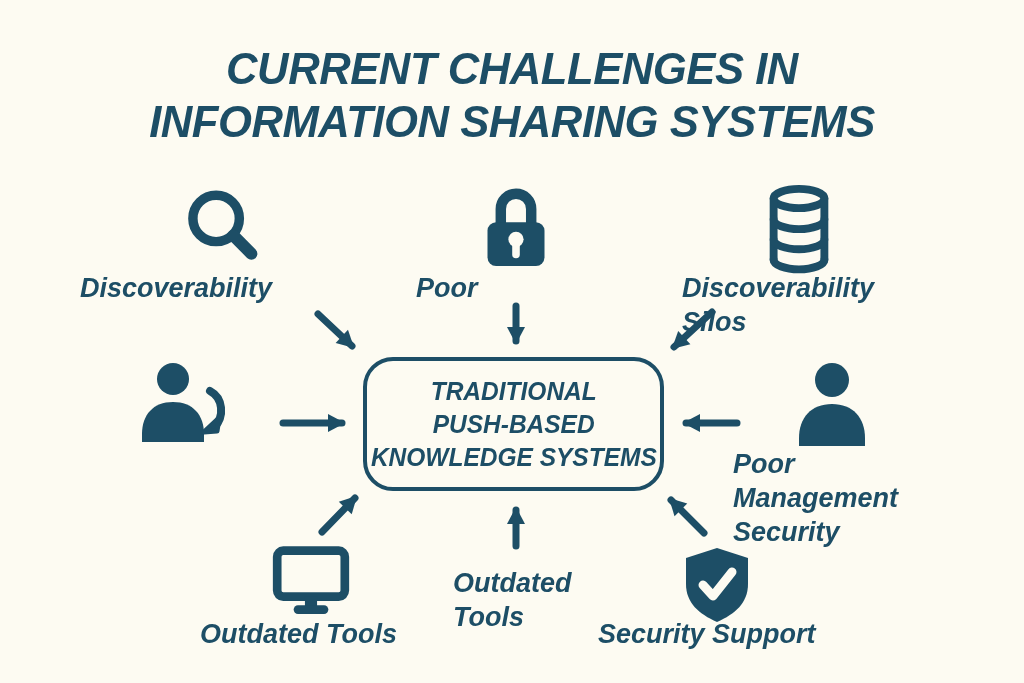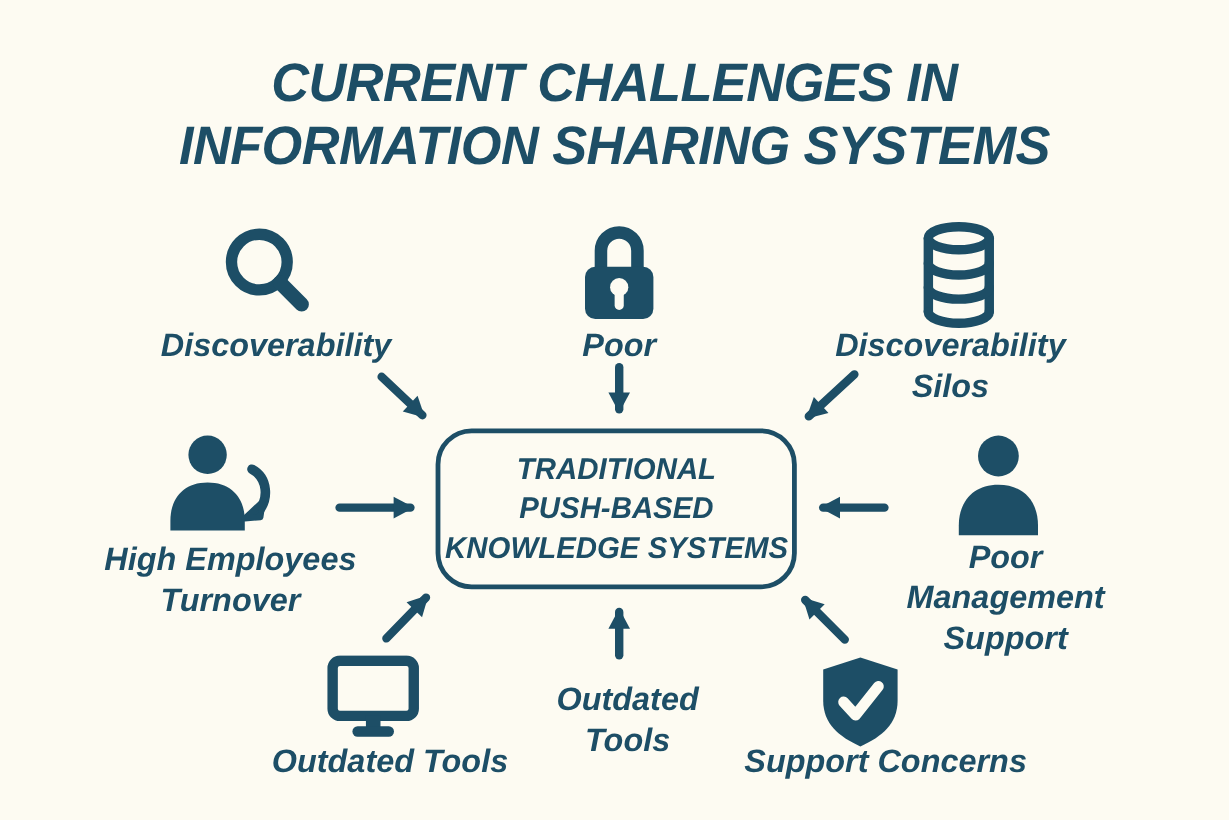--- a/index.html
+++ b/index.html
@@ -24,21 +24,21 @@
     font-size:45px;
     line-height:53px;
     letter-spacing:-0.5px;
     transform:scaleX(0.97);
     color:var(--ink);
   }
 
   
   .label{
     position:absolute;
-    text-align:center;
+    text-align:left;
     font-weight:bold;
     font-size:27px;
     line-height:34px;
     color:var(--ink);
   }
   .nowrap{white-space:nowrap;}
 
   .icon{position:absolute;display:block;}
 
   
@@ -98,42 +98,41 @@
     </g>
   </svg>
   <div class="label" style="left:682px;top:271px;width:220px;">Discoverability Silos</div>
 
   <svg class="icon" style="left:134px;top:362px;width:106px;height:94px;" viewBox="0 0 106 94">
     <circle cx="39" cy="17" r="16" fill="#1d4e66"></circle>
     <path d="M39,40 c-20,0 -31,13 -31,32 l0,8 62,0 0,-8 c0,-19 -11,-32 -31,-32 z" fill="#1d4e66"></path>
     <path d="M76,29 c13,7 15,25 4,37" fill="none" stroke="#1d4e66" stroke-width="8" stroke-linecap="round"></path>
     <path d="M70,70 l13,-1 2,-13 z" fill="#1d4e66" stroke="#1d4e66" stroke-width="5" stroke-linejoin="round"></path>
   </svg>
-  <div class="label" style="left:48px;top:449px;width:288px;">High Employees Turnover</div>
 
   <svg class="icon" style="left:792px;top:362px;width:80px;height:94px;" viewBox="0 0 80 94">
     <circle cx="40" cy="18" r="17" fill="#1d4e66"></circle>
     <path d="M40,42 c-21,0 -33,14 -33,34 l0,8 66,0 0,-8 c0,-20 -12,-34 -33,-34 z" fill="#1d4e66"></path>
   </svg>
-  <div class="label" style="left:733px;top:447px;width:210px;">Poor Management Support</div>
+  <div class="label" style="left:733px;top:447px;width:210px;">Poor Management Security</div>
 
   <svg class="icon" style="left:272px;top:546px;width:78px;height:70px;" viewBox="0 0 90 80">
     <rect x="6" y="5" width="78" height="53" rx="7" fill="none" stroke="#1d4e66" stroke-width="10"></rect>
     <rect x="38" y="58" width="14" height="12" fill="#1d4e66"></rect>
     <rect x="25" y="68" width="40" height="10" rx="5" fill="#1d4e66"></rect>
   </svg>
   <div class="label nowrap" style="left:200px;top:617px;width:250px;">Outdated Tools</div>
 
   <div class="label" style="left:453px;top:566px;width:140px;">Outdated Tools</div>
 
   <svg class="icon" style="left:682px;top:546px;width:70px;height:78px;" viewBox="0 0 70 78">
     <path d="M35,2 L66,12 V38 c0,19 -13,30 -31,38 C17,68 4,57 4,38 V12 Z" fill="#1d4e66"></path>
     <polyline points="21,39 31,50 50,26" fill="none" stroke="#fdfbf2" stroke-width="9" stroke-linecap="round" stroke-linejoin="round"></polyline>
   </svg>
-  <div class="label nowrap" style="left:598px;top:617px;width:280px;">Support Concerns</div>
+  <div class="label nowrap" style="left:598px;top:617px;width:280px;">Security Support</div>
 
   <div class="center-box">
     <div class="line">TRADITIONAL</div>
     <div class="line">PUSH-BASED</div>
     <div class="line">KNOWLEDGE SYSTEMS</div>
   </div>
 
   <svg class="arrows" viewBox="0 0 1024 683" width="1024" height="683">
     <defs>
       <marker id="ah" markerUnits="userSpaceOnUse" markerWidth="26" markerHeight="26" refX="17" refY="11" orient="auto">

